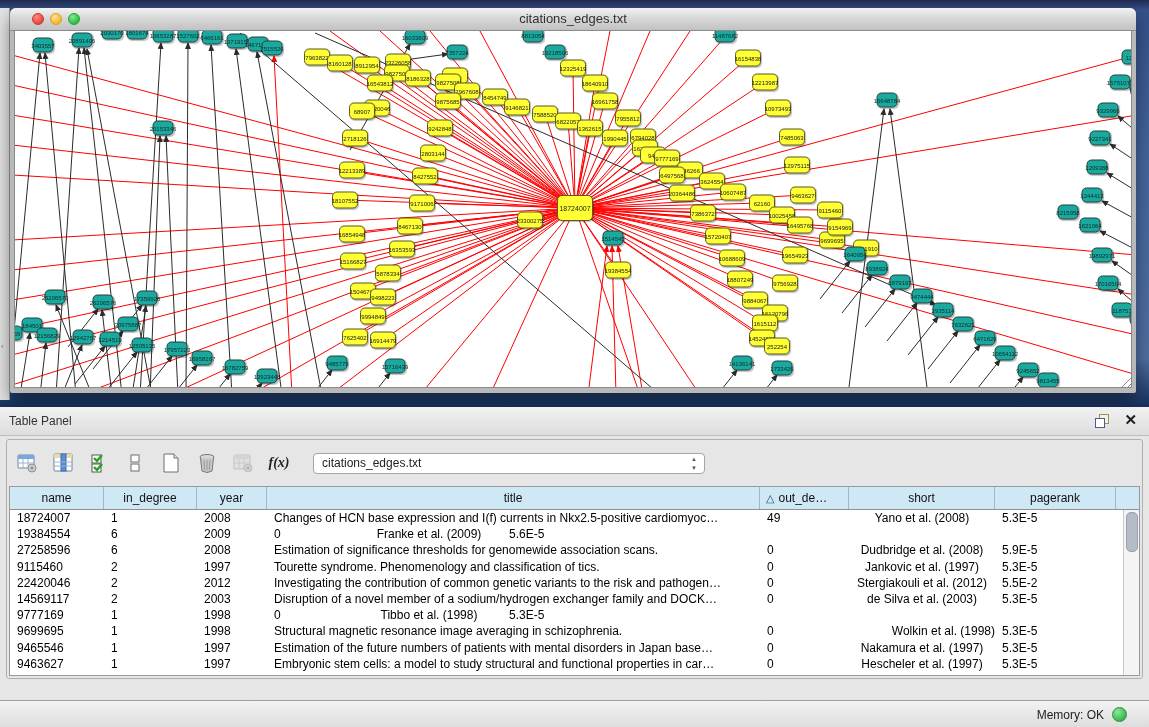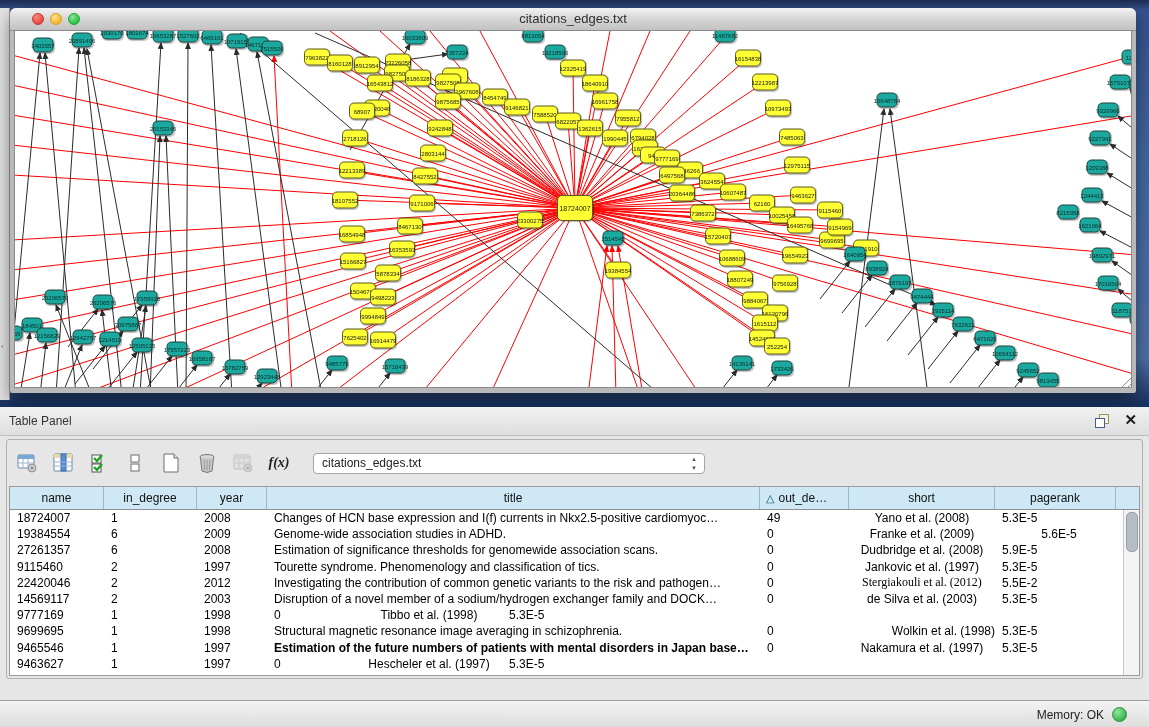--- a/index.html
+++ b/index.html
@@ -532,27 +532,26 @@
               <div class="td" style="width: 70px;">2008</div>
               <div class="td" style="width: 493px;">Changes of HCN base expression and I(f) currents in Nkx2.5-positive cardiomyoc…</div>
               <div class="td" style="width: 89px;">49</div>
               <div class="td center" style="width: 146px;">Yano et al. (2008)</div>
               <div class="td" style="width: 121px;">5.3E-5</div>
             </div>
             <div class="tr">
               <div class="td" style="width: 94px;">19384554</div>
               <div class="td" style="width: 93px;">6</div>
               <div class="td" style="width: 70px;">2009</div>
-              <div class="td" style="width: 493px;">Genome-wide association studies in ADHD.</div>
               <div class="td" style="width: 89px;">0</div>
               <div class="td center" style="width: 146px;">Franke et al. (2009)</div>
-              <div class="td" style="width: 121px; text-align: center;">5.6E-5</div>
-            </div>
-            <div class="tr">
-              <div class="td" style="width: 94px;">27261357</div>
+              <div class="td" style="width: 121px;">5.6E-5</div>
+            </div>
+            <div class="tr">
+              <div class="td" style="width: 94px;">27258596</div>
               <div class="td" style="width: 93px;">6</div>
               <div class="td" style="width: 70px;">2008</div>
               <div class="td" style="width: 493px;">Estimation of significance thresholds for genomewide association scans.</div>
               <div class="td" style="width: 89px;">0</div>
               <div class="td center" style="width: 146px;">Dudbridge et al. (2008)</div>
               <div class="td" style="width: 121px;">5.9E-5</div>
             </div>
             <div class="tr">
               <div class="td" style="width: 94px;">9115460</div>
               <div class="td" style="width: 93px;">2</div>
@@ -561,21 +560,21 @@
               <div class="td" style="width: 89px;">0</div>
               <div class="td center" style="width: 146px;">Jankovic et al. (1997)</div>
               <div class="td" style="width: 121px;">5.3E-5</div>
             </div>
             <div class="tr">
               <div class="td" style="width: 94px;">22420046</div>
               <div class="td" style="width: 93px;">2</div>
               <div class="td" style="width: 70px;">2012</div>
               <div class="td" style="width: 493px;">Investigating the contribution of common genetic variants to the risk and pathogen…</div>
               <div class="td" style="width: 89px;">0</div>
-              <div class="td center" style="width: 146px; font-family: Liberation Serif, serif;">Stergiakouli et al. (2012)</div>
+              <div class="td center" style="width: 146px;">Stergiakouli et al. (2012)</div>
               <div class="td" style="width: 121px;">5.5E-2</div>
             </div>
             <div class="tr">
               <div class="td" style="width: 94px;">14569117</div>
               <div class="td" style="width: 93px;">2</div>
               <div class="td" style="width: 70px;">2003</div>
               <div class="td" style="width: 493px;">Disruption of a novel member of a sodium/hydrogen exchanger family and DOCK…</div>
               <div class="td" style="width: 89px;">0</div>
               <div class="td center" style="width: 146px;">de Silva et al. (2003)</div>
               <div class="td" style="width: 121px;">5.3E-5</div>
@@ -594,29 +593,30 @@
               <div class="td" style="width: 70px;">1998</div>
               <div class="td" style="width: 493px;">Structural magnetic resonance image averaging in schizophrenia.</div>
               <div class="td" style="width: 89px;">0</div>
               <div class="td center" style="width: 146px; text-align: right;">Wolkin et al. (1998)</div>
               <div class="td" style="width: 121px;">5.3E-5</div>
             </div>
             <div class="tr">
               <div class="td" style="width: 94px;">9465546</div>
               <div class="td" style="width: 93px;">1</div>
               <div class="td" style="width: 70px;">1997</div>
-              <div class="td" style="width: 493px; font-weight: bold;">Estimation of the future numbers of patients with mental disorders in Japan base…</div>
+              <div class="td" style="width: 493px;">Estimation of the future numbers of patients with mental disorders in Japan base…</div>
               <div class="td" style="width: 89px;">0</div>
               <div class="td center" style="width: 146px;">Nakamura et al. (1997)</div>
               <div class="td" style="width: 121px;">5.3E-5</div>
             </div>
             <div class="tr">
               <div class="td" style="width: 94px;">9463627</div>
               <div class="td" style="width: 93px;">1</div>
               <div class="td" style="width: 70px;">1997</div>
+              <div class="td" style="width: 493px;">Embryonic stem cells: a model to study structural and functional properties in car…</div>
               <div class="td" style="width: 89px;">0</div>
               <div class="td center" style="width: 146px;">Hescheler et al. (1997)</div>
               <div class="td" style="width: 121px;">5.3E-5</div>
             </div>
           </div>
         <div class="vscroll">
           <div class="vthumb"></div>
         </div>
       </div>
       <div class="tabbar">

